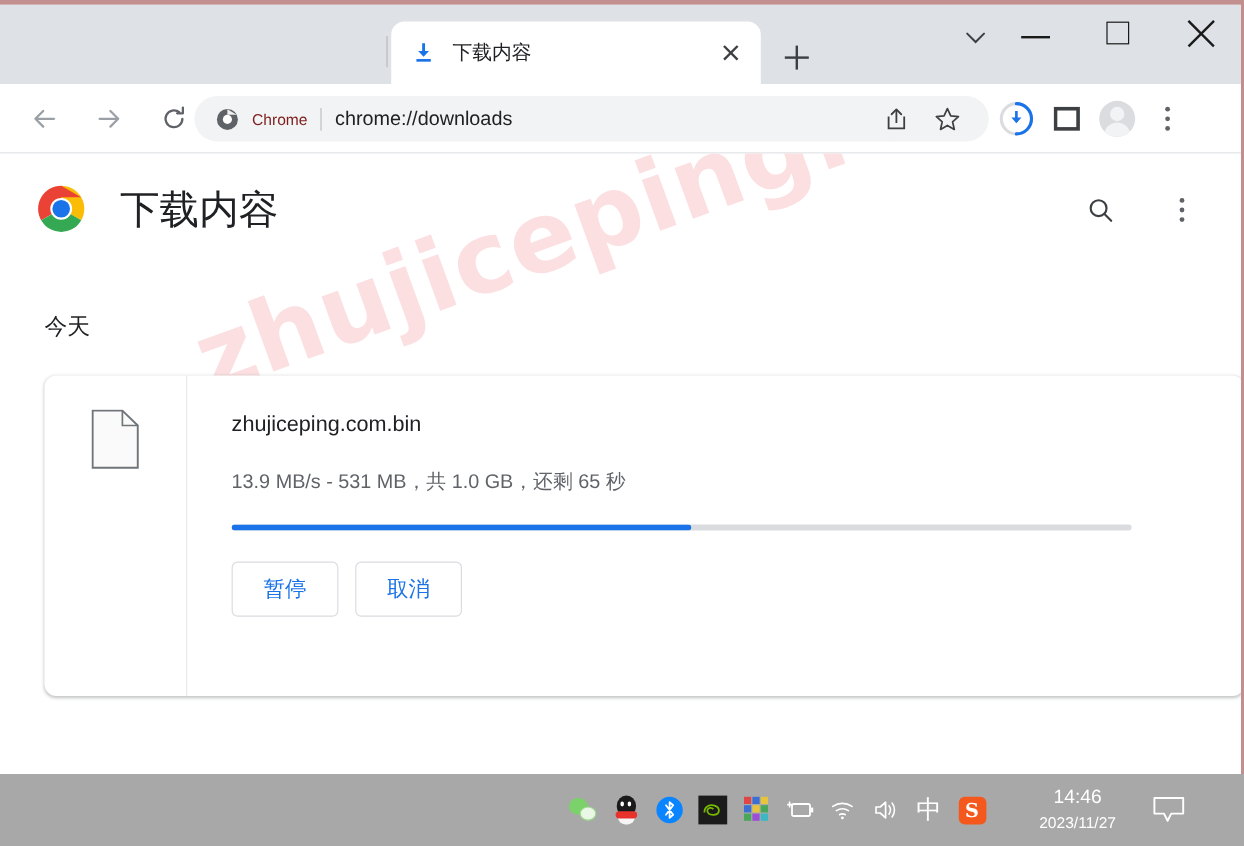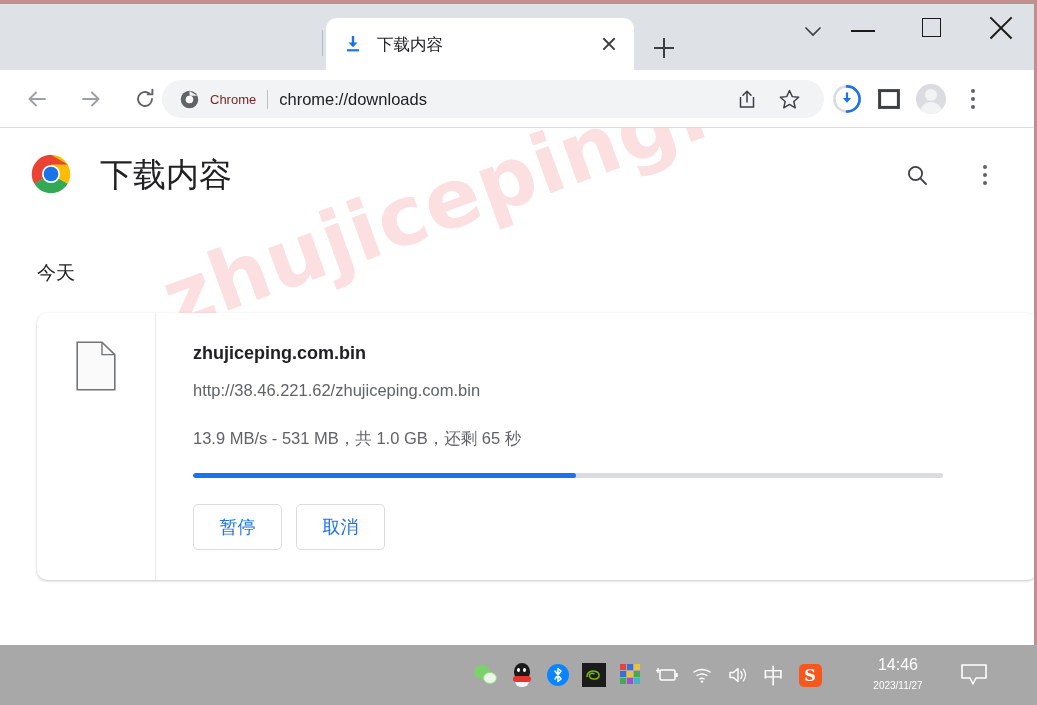--- a/index.html
+++ b/index.html
@@ -164,21 +164,21 @@
     background: #ffffff; border-radius: 10px;
     box-shadow: 0 1px 3px rgba(60,64,67,.22), 0 1px 2px rgba(60,64,67,.10);
     display: flex;
   }
   .dl-card-icon-col {
     width: 119px; flex: 0 0 119px; border-right: 1px solid #e8eaed;
     display: flex; align-items: flex-start; justify-content: center; padding-top: 28px;
   }
   .file-icon { width: 40px; height: 50px; }
   .dl-card-body { flex: 1 1 auto; padding: 28px 0 0 37px; position: relative; }
-  .dl-name { font-size: 18px; font-weight: 700; color: #202124; line-height: 24px; }
+  .dl-name { font-size: 18px; font-weight: 400; color: #202124; line-height: 24px; }
   .dl-url { margin-top: 14px; font-size: 16.5px; color: #5f6368; line-height: 22px; }
   .dl-status { margin-top: 26px; font-size: 16.5px; color: #5f6368; line-height: 22px; }
   .progress-track {
     margin-top: 24px; width: 750px; height: 5px; background: #dadce0; border-radius: 3px; overflow: hidden;
   }
   .progress-fill { height: 5px; background: #1a73e8; border-radius: 3px; }
   .dl-buttons { margin-top: 26px; display: flex; gap: 14px; }
   .dl-btn {
     min-width: 89px; height: 46px; border: 1px solid #dadce0; border-radius: 5px;
     background: #fff; color: #1a73e8; font-size: 18px; cursor:pointer;
@@ -191,21 +191,21 @@
   .taskbar {
     position: absolute; left: 0; top: 645px; width: 1037px; height: 60px;
     background: #a8a8a8;
   }
   .tray { position: absolute; left: 470px; top: 0; height: 60px; display: flex; align-items: center; gap: 4px; }
   .tray-ic { width: 32px; height: 36px; display:flex; align-items:center; justify-content:center; cursor:pointer; }
   .clock {
     position: absolute; left: 852px; top: 9px; width: 92px;
     text-align: center; color: #ffffff; font-size: 16px; line-height: 21px;
   }
-  .clock .d { font-size: 10px; }
+  .clock .d { font-size: 13px; }
   .notif { position: absolute; left: 960px; top: 18px; width: 28px; height: 24px; cursor:pointer; }
 
   .wechat { width: 24px; height: 21px; position: relative; }
   .wechat .b1 { position:absolute; left:0; top:0; width:16px; height:14px; border-radius:50%; background:#7bd16a; }
   .wechat .b2 { position:absolute; left:9px; top:7px; width:14px; height:12px; border-radius:50%; background:#eaf7e6; border:1px solid #9bd98c;}
   .qq { width: 20px; height: 24px; position: relative; }
   .qq .head { position:absolute; left:2px; top:0; width:16px; height:17px; border-radius:50% 50% 45% 45%; background:#1a1a1a;}
   .qq .eye1, .qq .eye2 { position:absolute; top:5px; width:3px;height:4px;background:#fff;border-radius:50%;}
   .qq .eye1{left:5px;} .qq .eye2{left:11px;}
   .qq .scarf { position:absolute; left:1px; top:13px; width:18px; height:6px; background:#e8322c; border-radius:3px;}
@@ -376,21 +376,20 @@
       <div class="dl-card-icon-col">
         <span class="file-icon">
           <svg viewBox="0 0 40 50" width="40" height="50">
             <path d="M1.2 1.2 H26 L38.8 13.6 V48.8 H1.2 Z" fill="#fafafa" stroke="#70757a" stroke-width="1.6" stroke-linejoin="miter"></path>
             <path d="M26 1.2 V13.6 H38.8" fill="none" stroke="#70757a" stroke-width="1.4"></path>
           </svg>
         </span>
       </div>
       <div class="dl-card-body">
         <div class="dl-name">zhujiceping.com.bin</div>
-        <div class="dl-url">http://38.46.221.62/zhujiceping.com.bin</div>
         <div class="dl-status">13.9 MB/s - 531 MB，共 1.0 GB，还剩 65 秒</div>
         <div class="progress-track">
           <div class="progress-fill" id="pfill" style="width: 51%;"></div>
         </div>
         <div class="dl-buttons">
           <button class="dl-btn">暂停</button>
           <button class="dl-btn">取消</button>
         </div>
       </div>
     </div>

